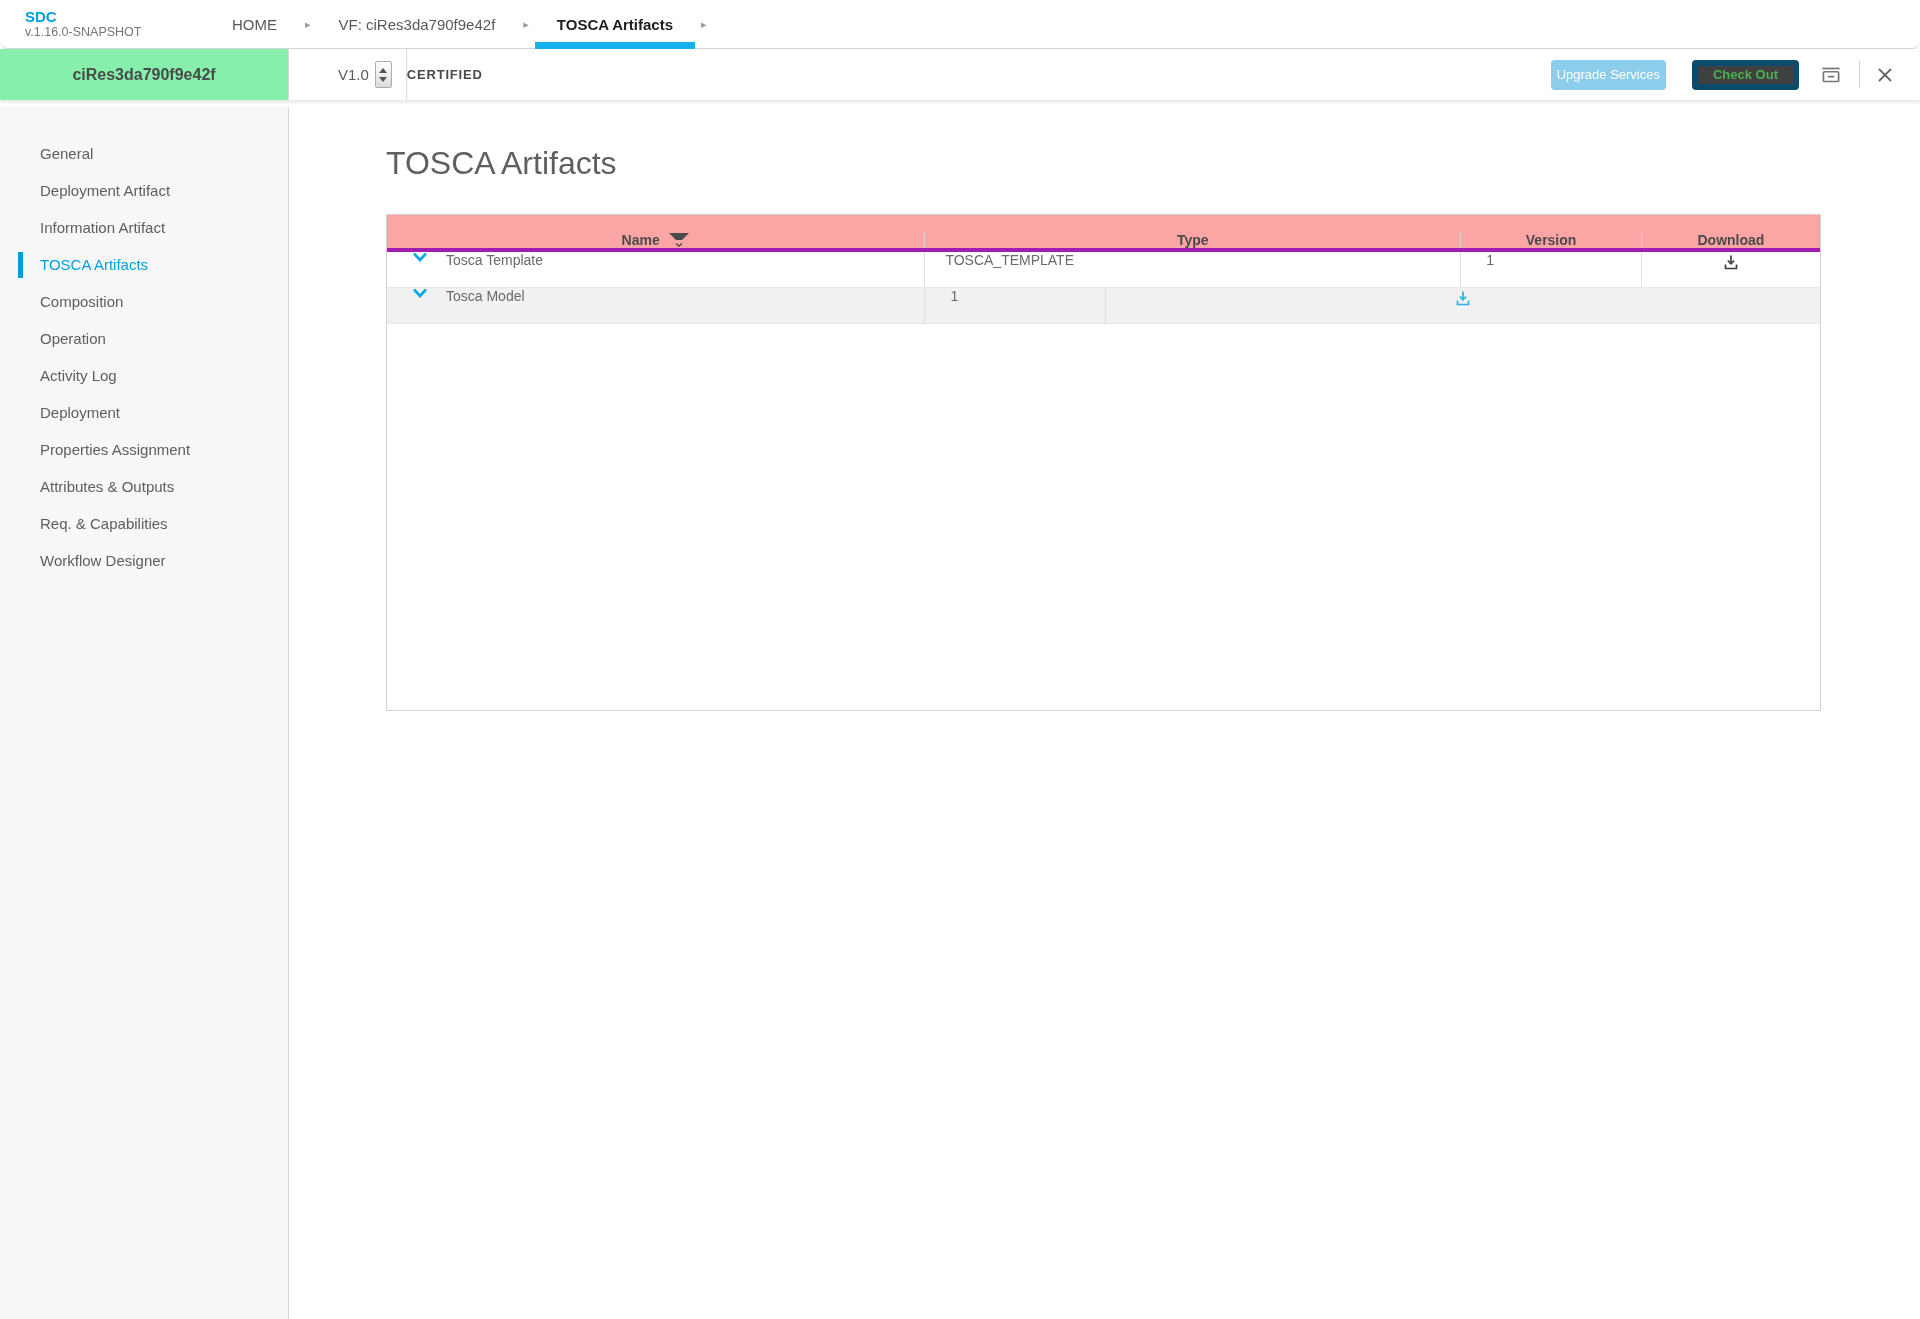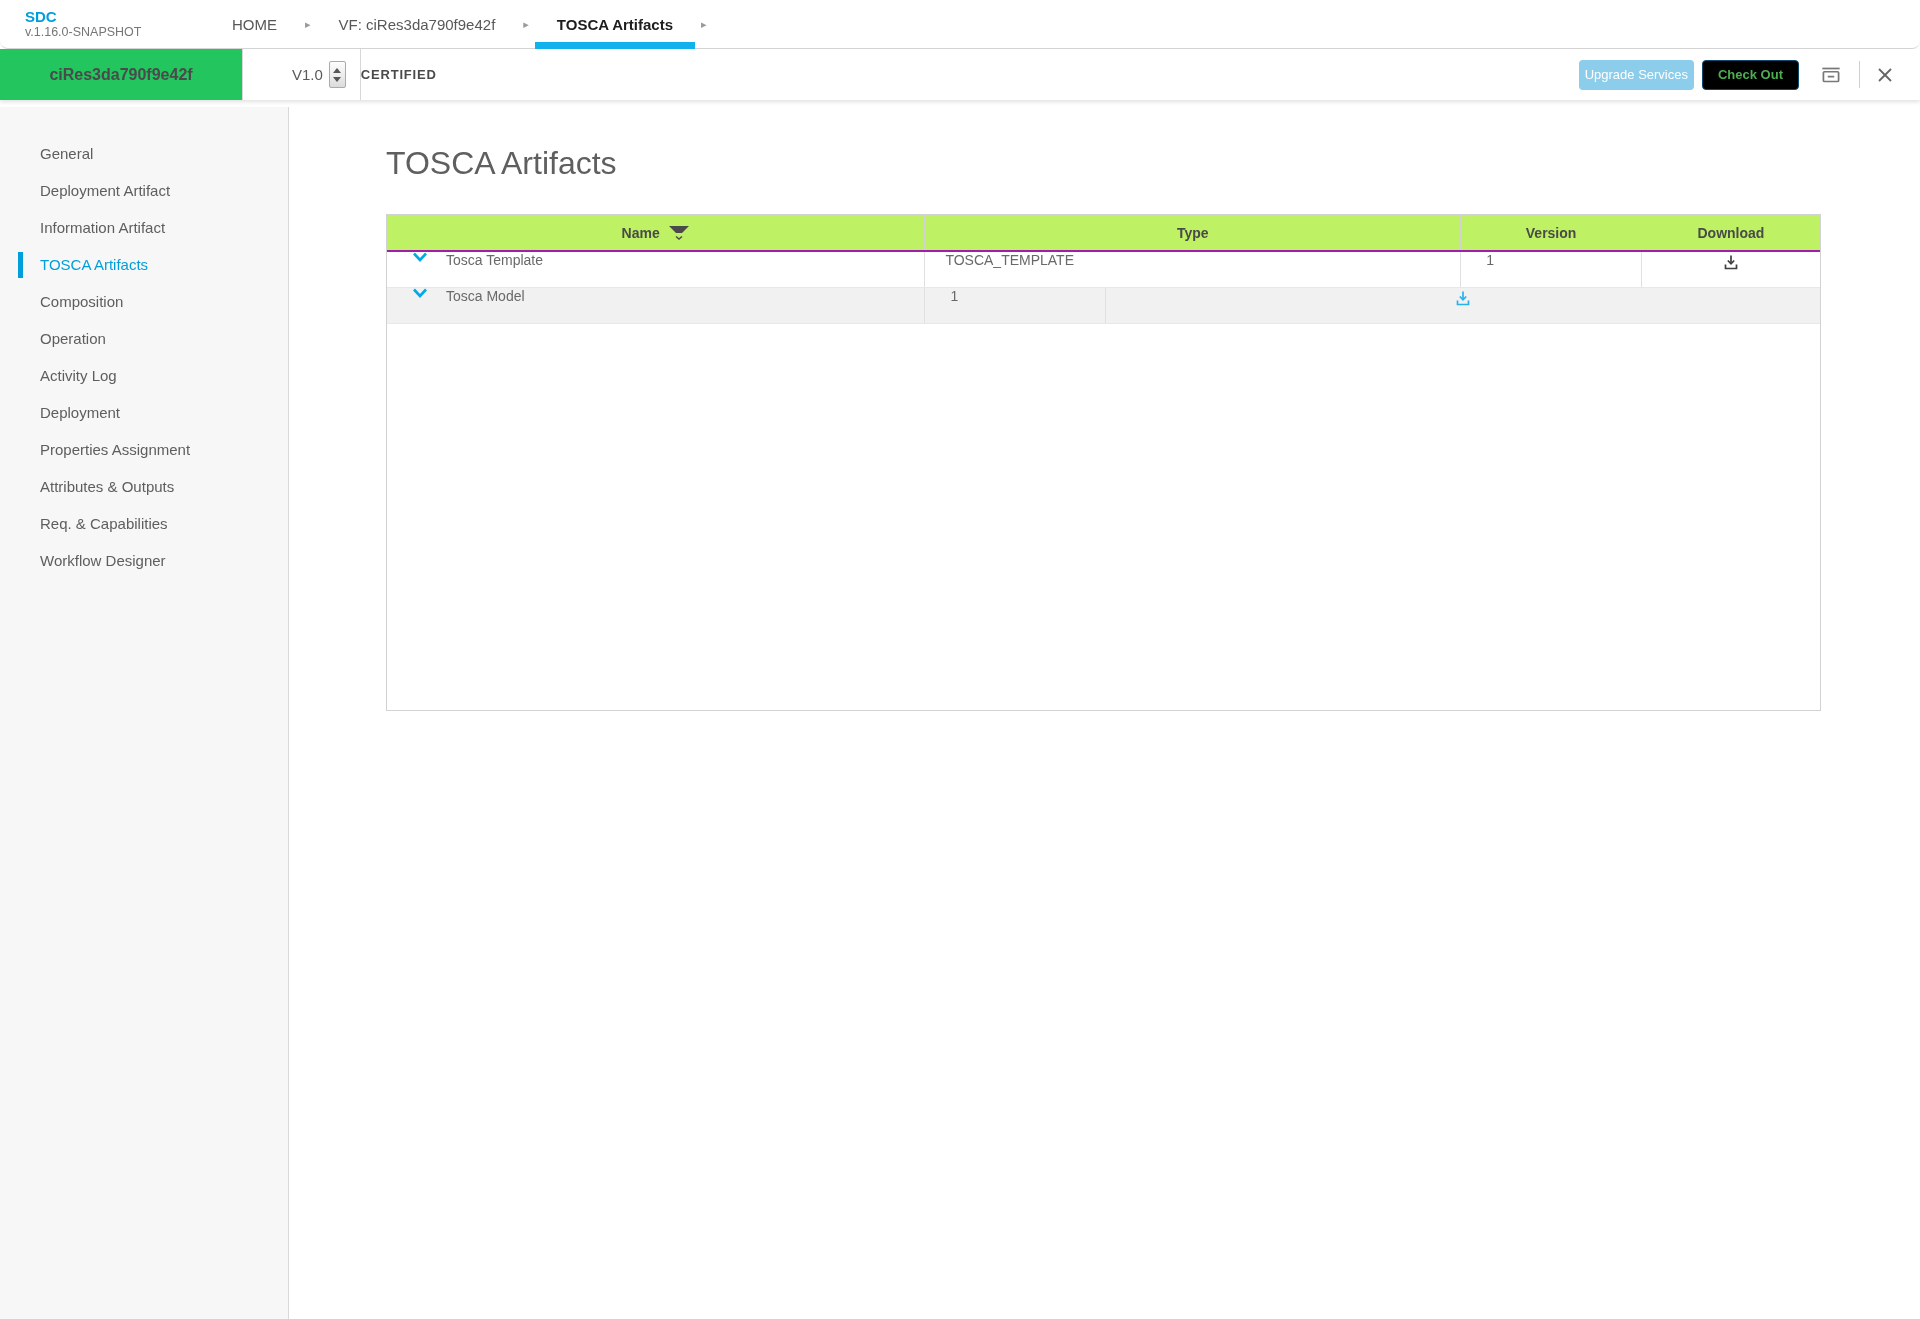--- a/index.html
+++ b/index.html
@@ -15,59 +15,59 @@
   .tabs { display:flex; align-items:center; height:100%; margin-left:35px; }
   .tab { position:relative; height:100%; display:flex; align-items:center;
     padding:0 22px; font-size:15px; color:#585858; cursor:pointer; white-space:nowrap; }
   .tab.active { font-weight:700; color:#1d1d1d; }
   .tab-underline { position:absolute; left:0; right:0; bottom:-1px; height:7px; background:#12b0ec; }
   .crumb-arrow { color:#9a9a9a; font-size:11px; margin:0 6px; }
 
   
   .header-row { height:51px; display:flex; background:#fff; position:relative; z-index:9;
     box-shadow:0 2px 4px rgba(0,0,0,0.12); }
-  .entity-header { width:243px; flex:none; background:#22c55e; border-right:1px solid #d8d8d8;
+  .entity-header { width:289px; flex:none; background:#86efac; border-right:1px solid #d8d8d8;
     display:flex; align-items:center; justify-content:center;
     font-size:16px; font-weight:700; color:#4a4a4a; }
   .toolbar { flex:1; display:flex; align-items:center; padding:0 25px 0 49px; }
   .version-label { font-size:15px; color:#5a5a5a; margin-right:6px; }
   .version-spinner { width:17px; height:27px; border:1px solid #ababab; border-radius:2px;
     background:linear-gradient(#fefefe,#dcdcdc); display:flex; flex-direction:column;
     align-items:center; justify-content:center; cursor:pointer; }
   .spin-up { width:0; height:0; border-left:4px solid transparent; border-right:4px solid transparent;
     border-bottom:5px solid #555; margin-bottom:4px; }
   .spin-down { width:0; height:0; border-left:4px solid transparent; border-right:4px solid transparent;
     border-top:5px solid #555; }
   .toolbar-divider { width:1px; align-self:stretch; background:#d8d8d8; margin-left:14px; }
   .status-label { font-size:13px; font-weight:700; color:#4a4a4a; letter-spacing:.8px; }
   .toolbar-right { margin-left:auto; display:flex; align-items:center; }
   button { font-family:inherit; cursor:pointer; }
   .btn-upgrade { background:#8bcdea; color:#fff; border:none; border-radius:4px;
     height:30px; padding:0 6px; font-size:13px; }
-  .btn-checkout { background:#000000; color:#4caf50; border:1px solid #0c4a6e; border-radius:4px;
-    height:30px; padding:0 15px; font-size:13px; font-weight:700; margin-left:8px; }
+  .btn-checkout { background:#404040; color:#4caf50; border:6px solid #0c4a6e; border-radius:4px;
+    height:30px; padding:0 15px; font-size:13px; font-weight:700; margin-left:26px; }
   .icon-btn { background:none; border:none; display:flex; align-items:center; }
   .icon-print { margin-left:19px; color:#787878; }
   .small-divider { width:1px; height:27px; background:#cfcfcf; margin:0 15px; }
   .icon-close { color:#666; }
 
   
   .body-wrap { display:flex; height:1219px; }
   .sidebar { width:289px; flex:none; background:#f7f7f7; border-right:1px solid #d9d9d9; padding-top:28px;margin-top:7px; }
   .side-item { position:relative; height:37px; display:flex; align-items:center;
     padding-left:40px; font-size:15px; color:#5e5e5e; cursor:pointer; }
   .side-item.active { color:#009fdb; }
   .active-bar { position:absolute; left:18px; top:50%; transform:translateY(-50%);
     width:5px; height:26px; background:#009fdb; }
 
   .main { flex:1; padding:0 99px 0 97px; }
   .page-title { margin-top:45px; font-size:32px; font-weight:300; color:#5f5f5f; }
 
   .artifact-table { margin-top:32px; height:497px; border:1px solid #d2d2d2; background:#fff; }
-  .t-header { display:flex; height:37px; background:#bef264; border-bottom:2px solid #a21caf; }
+  .t-header { display:flex; height:37px; background:#fca5a5; border-bottom:4px solid #a21caf;align-items:flex-end; }
   .t-h-cell { display:flex; align-items:center; justify-content:center; gap:8px;
     font-size:14px; font-weight:700; color:#4a4a4a; cursor:default; }
   .t-h-cell + .t-h-cell { border-left:1px solid #d2d2d2; }
   .col-name { width:37.5%; } .col-type { width:37.4%; } .col-version { width:12.6%; } .col-download { flex:1; }
   .t-row { display:flex; height:36px; border-bottom:1px solid #e8e8e8; }
   .t-row.alt { background:#f1f1f1; }
   .t-cell { display:flex; align-items:flex-start; font-size:14px; color:#696969; }
   .t-cell + .t-cell { border-left:1px solid #e0e0e0; }
   .cell-name { padding-left:25px; gap:18px; }
   .cell-type { padding-left:20px; }

